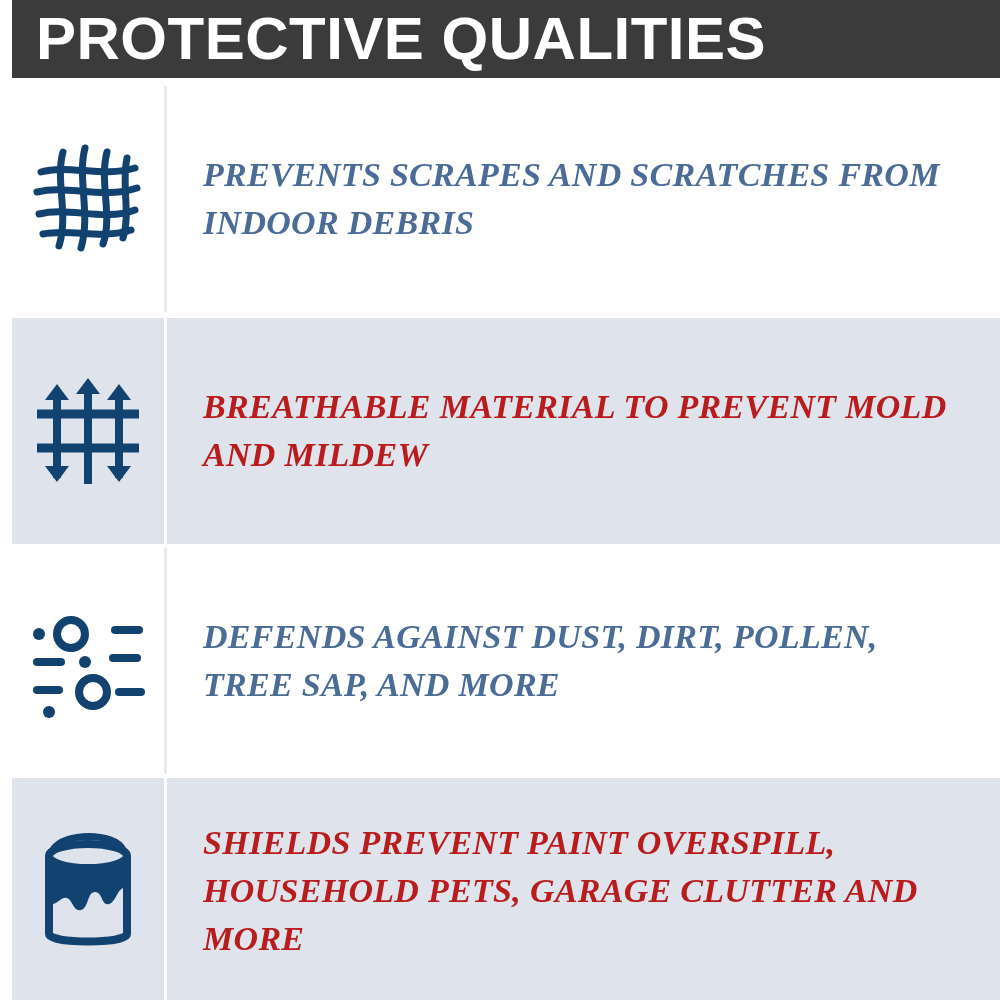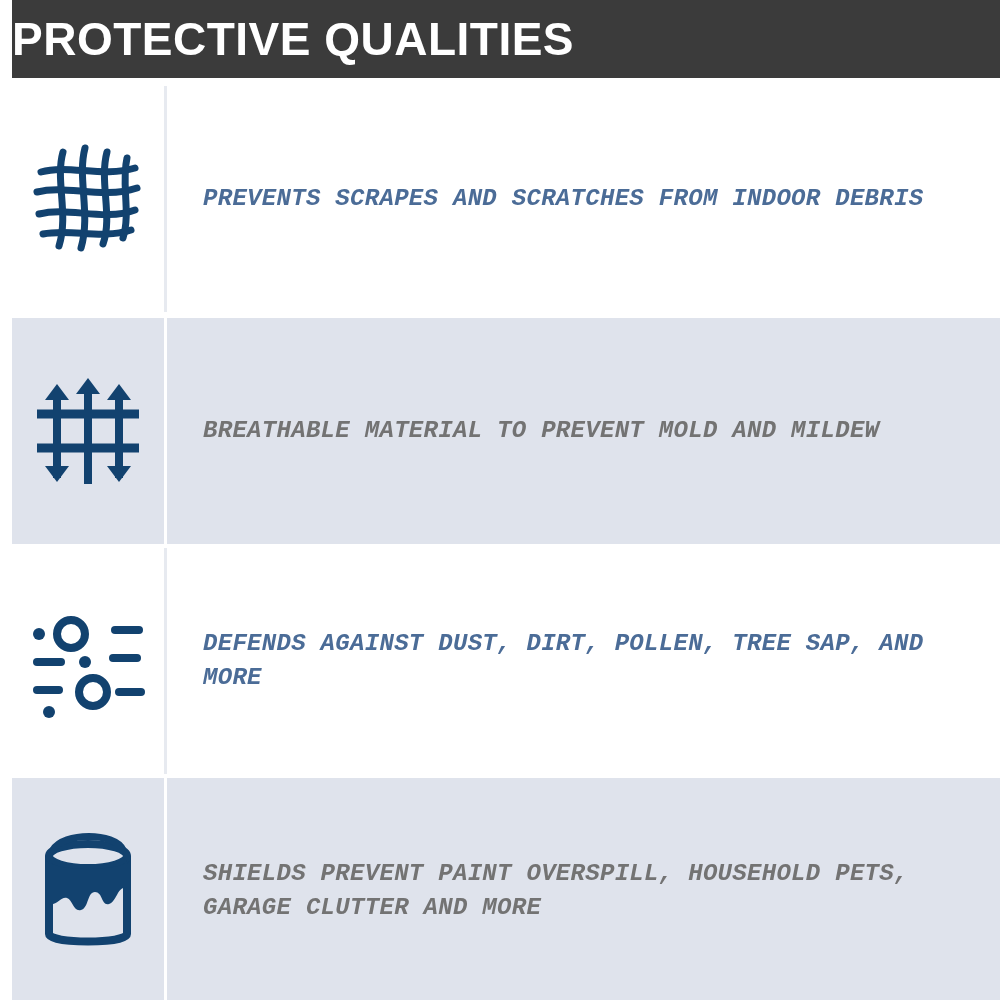--- a/index.html
+++ b/index.html
@@ -27,23 +27,24 @@
     left: 6px;
     top: 0;
     width: 994px;
     height: 78px;
     background: #3b3b3b;
     display: flex;
     align-items: center;
   }
   .header-title {
     color: #ffffff;
-    font-size: 46px;
+    font-size: 60px;
     font-weight: bold;
     letter-spacing: 0.5px;
+    padding-left: 24px;
     font-family: "Liberation Sans", sans-serif;
     line-height: 1;
   }
   
   .row {
     position: absolute;
     left: 6px;
     width: 994px;
     height: 226px;
     display: flex;
@@ -71,29 +72,29 @@
 
   .text-cell {
     flex: 1 1 auto;
     display: flex;
     align-items: center;
     padding-left: 36px;
     padding-right: 30px;
     box-sizing: border-box;
   }
   .row-text {
-    font-size: 24px;
+    font-size: 34px;
     font-weight: bold;
     font-style: italic;
     line-height: 1.42;
     letter-spacing: 0.3px;
-    font-family: Liberation Mono, monospace;
+    font-family: Liberation Serif, serif;
   }
   .text-blue { color: #4b6c97; }
-  .text-dark { color: #737373; }
+  .text-dark { color: #b91c1c; }
 
   svg { display: block; }
 </style>
 </head>
 <body>
 
 <div id="page">
 
   <div class="header">
     <div class="header-title">PROTECTIVE QUALITIES</div>

